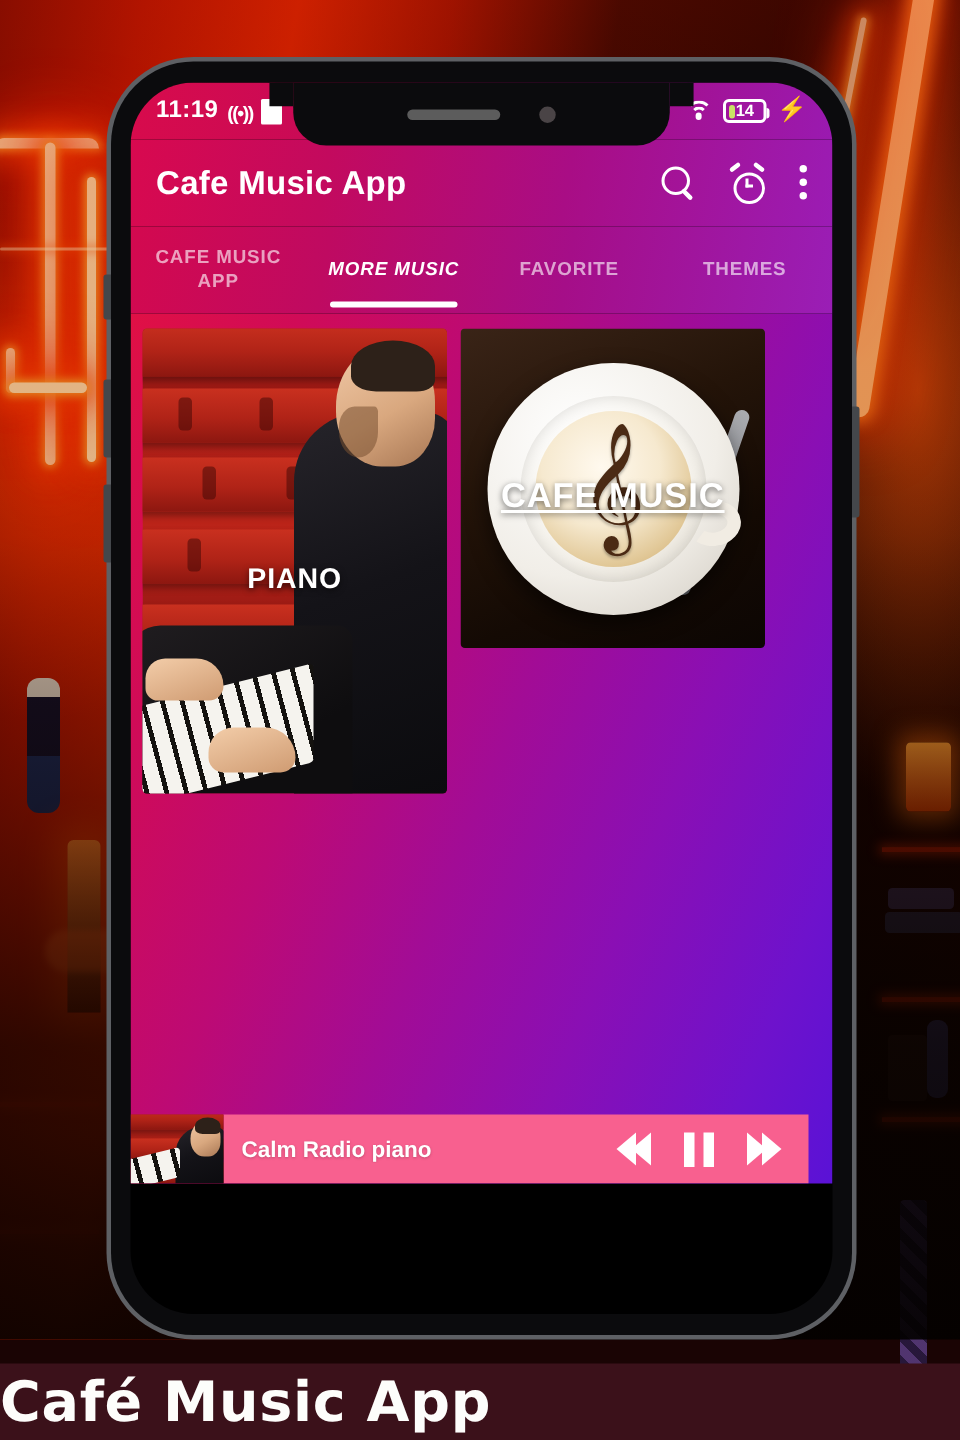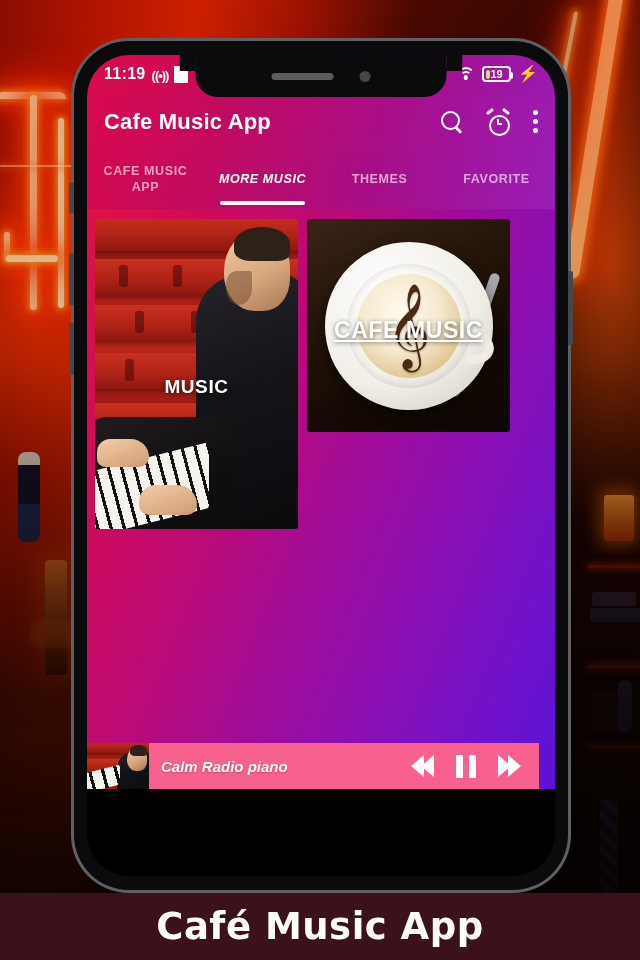--- a/index.html
+++ b/index.html
@@ -245,42 +245,42 @@
     text-shadow:0 1px 2px rgba(0,0,0,.35); }
   .cup-handle { position:absolute; right:16px; top:54%; width:36px; height:30px;
     border:9px solid #f1ece3; border-left-color:transparent; border-radius:50%;
     transform:rotate(-8deg); }
   .spoon { position:absolute; right:30px; top:24%; width:10px; height:130px;
     background:linear-gradient(180deg,#b9bcc2,#7c8088); border-radius:6px; transform:rotate(19deg); opacity:.9; }
 
   
   .player {
     position:absolute; left:0; right:16px; bottom:0; height:46px;
-    display:flex; align-items:center; z-index:4;font-style:italic;
+    display:flex; align-items:center; z-index:4;
   }
   .player-thumb { width:62px; height:46px; position:relative; overflow:hidden; flex:0 0 62px; }
   .player-main {
     flex:1; height:46px; background:#f8608f; display:flex; align-items:center;
     padding:0 12px; gap:10px;
   }
   .player-title { color:#fff; font-size:15px; font-weight:bold; flex:1;
     text-shadow:0 1px 2px rgba(0,0,0,.22); white-space:nowrap; overflow:hidden; }
   .player-ctrls { display:flex; align-items:center; gap:22px; padding-right:6px; }
   .ctrl { cursor:pointer; display:flex; align-items:center; }
   .tri-l { width:0; height:0; border-top:11px solid transparent; border-bottom:11px solid transparent; border-right:13px solid #fff; }
   .tri-r { width:0; height:0; border-top:11px solid transparent; border-bottom:11px solid transparent; border-left:13px solid #fff; }
   .ctrl .tri-l + .tri-l { margin-left:-3px; }
   .ctrl .tri-r + .tri-r { margin-left:-3px; }
   .pause { display:flex; gap:6px; }
   .pause i { width:7px; height:23px; background:#fff; display:block; }
 
   
   .footer {
-    position:absolute; left:0; bottom:0; width:640px; height:67px;
-    background:#3b111a; display:flex; align-items:center; justify-content:center;
+    position:absolute; left:0; bottom:0; width:640px; height:51px;
+    background:#3b111a; display:flex; align-items:center; 
   }
   .footer-text {
     color:#fdfdfb; font-size:37px; font-weight:bold; letter-spacing:.5px;
     font-family:"DejaVu Sans", sans-serif;
   }
 </style>
 </head>
 <body>
 
 <div id="page">
@@ -328,21 +328,21 @@
             <span class="sb-white-box"></span>
           </div>
           <div class="sb-right">
             <span class="wifi-ic">
                 <i></i>
                 <i></i>
                 <i></i>
               </span>
             <span class="batt">
               <span class="batt-fill"></span>
-              <span class="batt-num">19</span>
+              <span class="batt-num">14</span>
             </span>
             <span class="bolt">⚡</span>
           </div>
         </div>
 
         <div class="notch">
           <span class="notch-corner l"></span>
           <span class="notch-corner r"></span>
           <span class="speaker"></span>
           <span class="camera"></span>
@@ -368,24 +368,24 @@
 
         <div class="tabbar">
           <div class="tab">
             <span>CAFE MUSIC APP</span>
           </div>
           <div class="tab active">
             <span>MORE MUSIC</span>
             <span class="underline"></span>
           </div>
           <div class="tab">
+            <span>FAVORITE</span>
+          </div>
+          <div class="tab">
             <span>THEMES</span>
-          </div>
-          <div class="tab">
-            <span>FAVORITE</span>
           </div>
         </div>
 
         <div class="content">
           <div class="cards">
 
             <div class="card card-piano">
               <div class="art-piano">
                 <div class="seat-row sr1"></div>
                 <div class="seat-row sr2"></div>
@@ -399,21 +399,21 @@
                 <div class="seat-gap" style="left:30px;top:140px"></div>
                 <div class="pianist-body"></div>
                 <div class="pianist-head"></div>
                 <div class="pianist-hair"></div>
                 <div class="pianist-beard"></div>
                 <div class="piano-body"></div>
                 <div class="keys"></div>
                 <div class="hand-a"></div>
                 <div class="hand-b"></div>
               </div>
-              <div class="card-label">MUSIC</div>
+              <div class="card-label">PIANO</div>
             </div>
 
             <div class="card card-cafe">
               <div class="art-cafe">
                 <div class="spoon"></div>
                 <div class="saucer"></div>
                 <div class="cup-handle"></div>
                 <div class="cup"></div>
                 <div class="crema"></div>
                 <div class="clef">𝄞</div>

